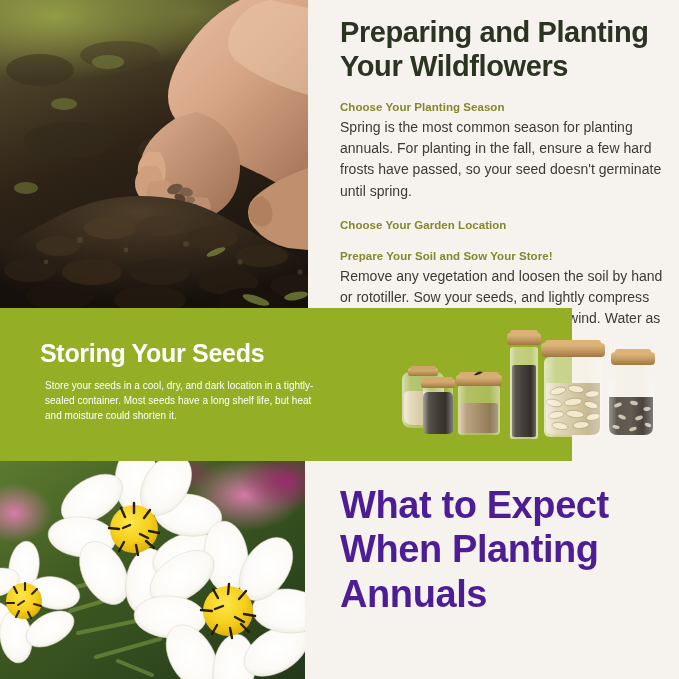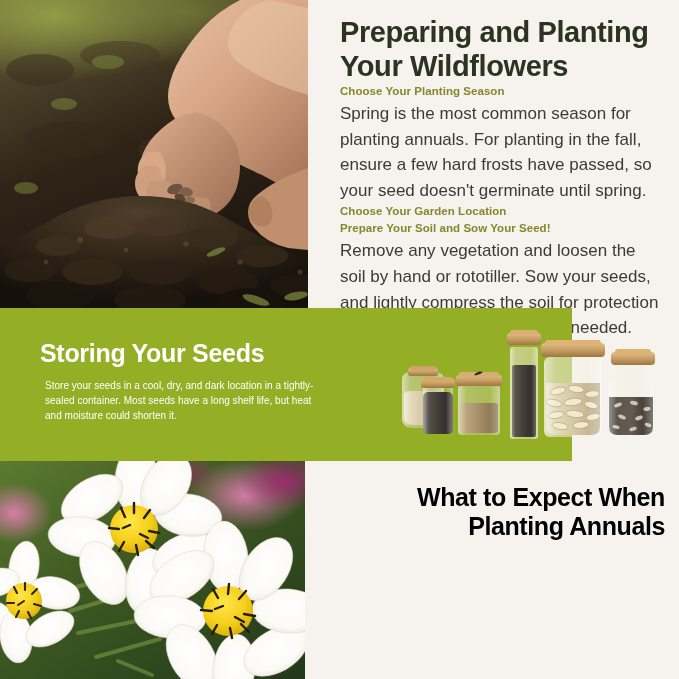--- a/index.html
+++ b/index.html
@@ -51,33 +51,33 @@
   h1.headline {
     margin: 0;
     font-family: "Liberation Sans", sans-serif;
     font-size: 29px;
     line-height: 1.17;
     font-weight: bold;
     letter-spacing: -0.4px;
     color: #2b3321;
   }
 
-  .sub-block { }
+  .sub-block { margin-top: 16px; }
   .sub-block + .sub-block { }
 
   .sub-head {
     font-size: 11.5px;
     font-weight: bold;
     color: #84882c;
     letter-spacing: 0.05px;
     margin: 0 0 2px 0;
     line-height: 1.3;
   }
   .body-copy {
-    font-size: 17px;
+    font-size: 14px;
     line-height: 1.52;
     color: #3b3b35;
     margin: 0;
     letter-spacing: 0.02px;
   }
 
   
   .section-green {
     position: absolute;
     left: 0;
@@ -134,26 +134,25 @@
     background: #3d5422;
   }
   .bottom-copy {
     position: absolute;
     left: 340px;
     top: 22px;
     width: 325px;
   }
   h2.headline-bottom {
     margin: 0;
-    font-size: 25px;
+    font-size: 38px;
     line-height: 1.17;
     font-weight: bold;
     letter-spacing: -0.4px;
-    color: #000000;
-    text-align: right;
+    color: #4c1d95;
   }
   .body-copy-bottom {
     margin: 17px 0 0 0;
     font-size: 11.6px;
     line-height: 1.52;
     color: #3b3b35;
     letter-spacing: 0.02px;
   }
 </style>
 </head>
@@ -275,21 +274,21 @@
       <div class="sub-block">
         <p class="sub-head">Choose Your Planting Season</p>
         <p class="body-copy">Spring is the most common season for planting annuals. For planting in the fall, ensure a few hard frosts have passed, so your seed doesn't germinate until spring.</p>
       </div>
 
       <div class="sub-block">
         <p class="sub-head">Choose Your Garden Location</p>
       </div>
 
       <div class="sub-block">
-        <p class="sub-head">Prepare Your Soil and Sow Your Seed!</p>
+        <p class="sub-head">Prepare Your Soil and Sow Your Store!</p>
         <p class="body-copy">Remove any vegetation and loosen the soil by hand or rototiller. Sow your seeds, and lightly compress the soil for protection from birds and wind. Water as needed.</p>
       </div>
     </div>
   </div>
 
   <div class="section-green">
     <div class="green-copy">
       <h2 class="headline-green">Storing Your Seeds</h2>
       <p class="body-copy-green">Store your seeds in a cool, dry, and dark location in a tightly-sealed container. Most seeds have a long shelf life, but heat and moisture could shorten it.</p>
     </div>

